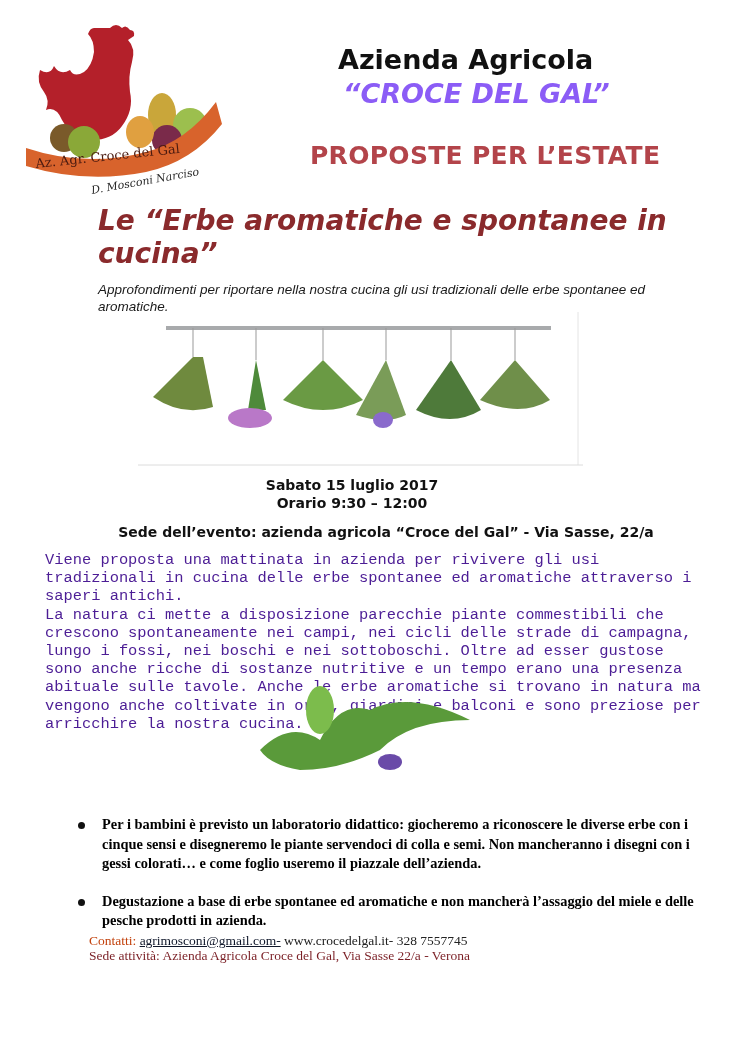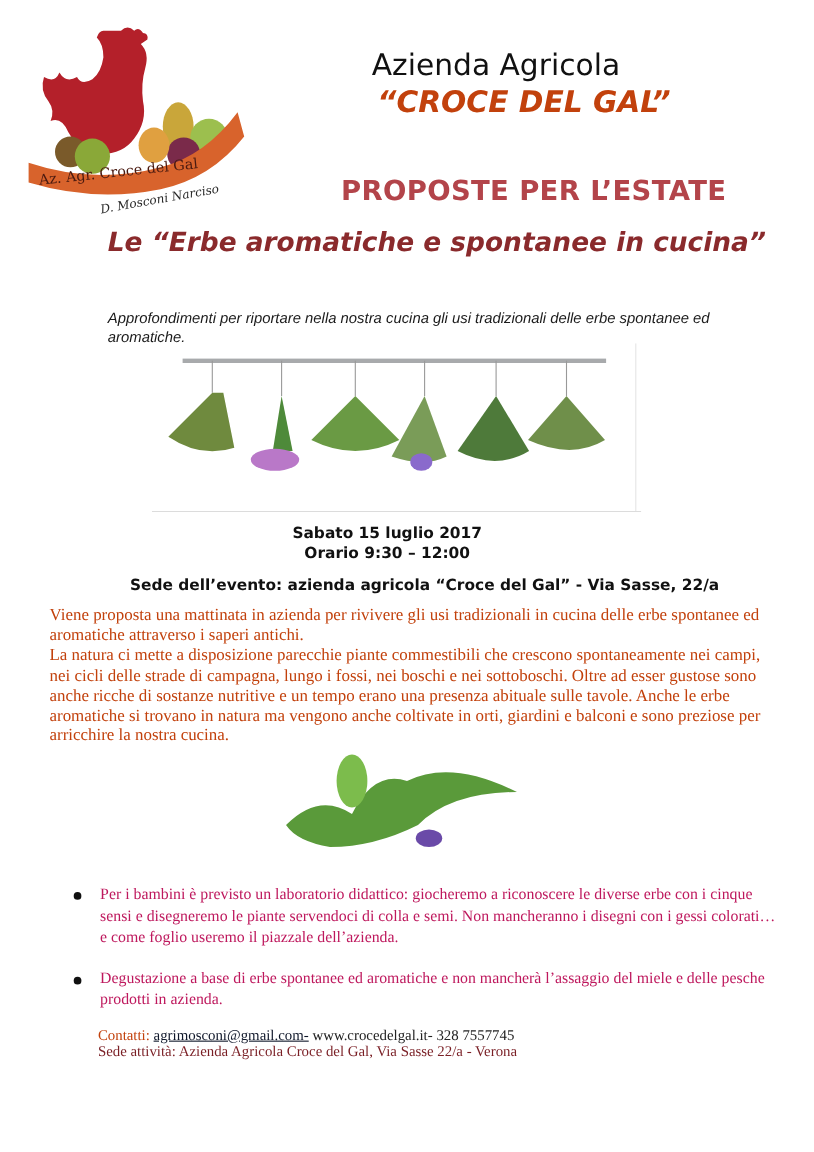--- a/index.html
+++ b/index.html
@@ -3,38 +3,38 @@
 <meta charset="utf-8">
 <style>
   html, body { margin: 0; padding: 0; background: #ffffff; }
   body { width: 740px; height: 1047px; position: relative; overflow: hidden; font-family: "DejaVu Sans", sans-serif; color: #111; }
   .abs { position: absolute; }
 
   
   #logo { left: 22px; top: 20px; width: 205px; height: 180px; }
 
   
-  .company-line1 { left: 338px; top: 44px; font-size: 27px; font-weight: normal; color: #111; font-family: "DejaVu Sans", sans-serif; }
-  .company-line2 { left: 343px; top: 78px; font-size: 27px; font-weight: bold; font-style: italic; color: #c2410c; font-family: "DejaVu Sans", sans-serif; }
-  .proposte { left: 310px; top: 159px; font-size: 25px; font-weight: bold; color: #b3444a; font-family: "DejaVu Sans", sans-serif; letter-spacing: 0.3px; }
+  .company-line1 { left: 338px; top: 44px; font-size: 27px; font-weight: bold; color: #111; font-family: "DejaVu Sans", sans-serif; }
+  .company-line2 { left: 343px; top: 78px; font-size: 27px; font-weight: bold; font-style: italic; color: #8b5cf6; font-family: "DejaVu Sans", sans-serif; }
+  .proposte { left: 310px; top: 141px; font-size: 25px; font-weight: bold; color: #b3444a; font-family: "DejaVu Sans", sans-serif; letter-spacing: 0.3px; }
 
-  .title { left: 98px; top: 204px; width: 620px; font-size: 24px; font-weight: bold; font-style: italic; color: #8a2a2c; line-height: 33px; font-family: "DejaVu Sans", sans-serif; }
+  .title { left: 98px; top: 204px; width: 620px; font-size: 28px; font-weight: bold; font-style: italic; color: #8a2a2c; line-height: 33px; font-family: "DejaVu Sans", sans-serif; }
   .subtitle { left: 98px; top: 281px; width: 600px; font-size: 13.5px; font-style: italic; color: #1a1a1a; line-height: 17px; font-family: "Liberation Sans", sans-serif; }
 
   #herbs-rack { left: 138px; top: 312px; width: 445px; height: 155px; }
 
   .date { left: 0; top: 476px; width: 704px; text-align: center; font-size: 14px; font-weight: bold; line-height: 18px; }
   .venue { left: 0; top: 524px; width: 740px; text-align: center; font-size: 14px; font-weight: bold; padding-left: 16px; }
 
-  .body-text { left: 45px; top: 551px; width: 660px; font-size: 15.4px; line-height: 18.2px; color: #c2410c; font-family: Liberation Serif, serif; }
+  .body-text { left: 45px; top: 551px; width: 660px; font-size: 15.4px; line-height: 18.2px; color: #4c1d95; font-family: Liberation Mono, monospace; }
   .body-text p { margin: 0; }
 
   #herbs-bunch { left: 240px; top: 680px; width: 250px; height: 100px; }
 
-  .bullets { left: 60px; top: 803px; width: 650px; margin: 1px; padding: 0; list-style: none; font-family: "Liberation Serif", serif; font-weight: normal; font-size: 14.4px; color: #be185d; line-height: 19.5px; }
+  .bullets { left: 60px; top: 803px; width: 650px; margin: 12px; padding: 0; list-style: none; font-family: "Liberation Serif", serif; font-weight: bold; font-size: 14.4px; color: #000000; line-height: 19.5px; }
   .bullets li { position: relative; padding-left: 30px; margin-bottom: 18px; }
   .bullets li .dot { position: absolute; left: 6px; top: 7px; width: 7px; height: 7px; border-radius: 50%; background: #111; }
 
   .contacts { left: 89px; top: 932px; font-family: "Liberation Serif", serif; font-size: 13.5px; line-height: 17px; }
   .contacts .label { color: #c2410c; }
   .contacts a { color: #0f172a; text-decoration: underline; }
   .contacts .plain { color: #222; }
   .sede { left: 89px; top: 948px; font-family: "Liberation Serif", serif; font-size: 13.5px; color: #7a1f25; }
 </style>
 </head>

